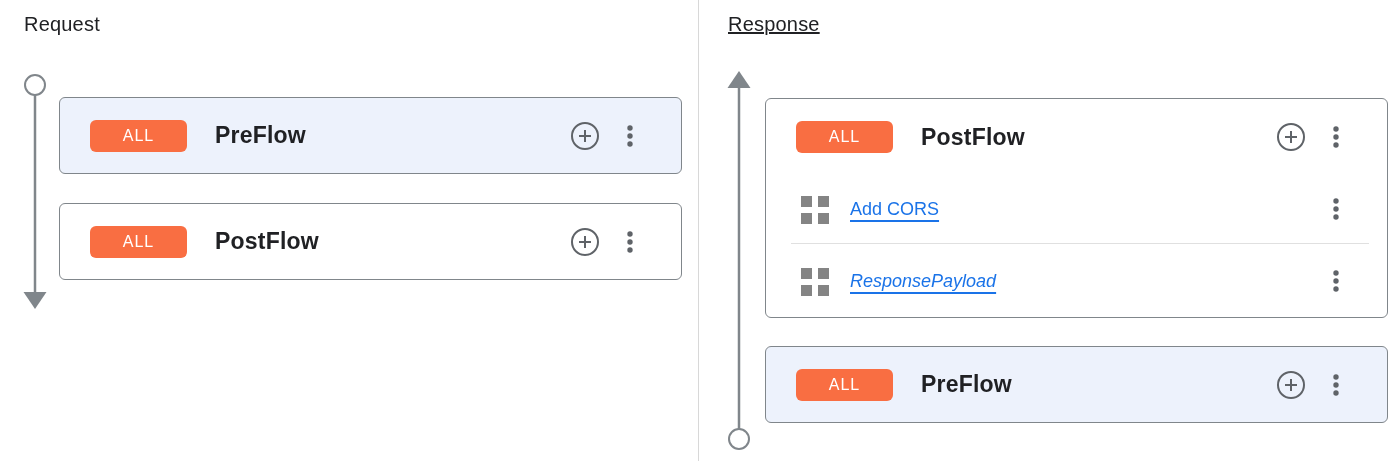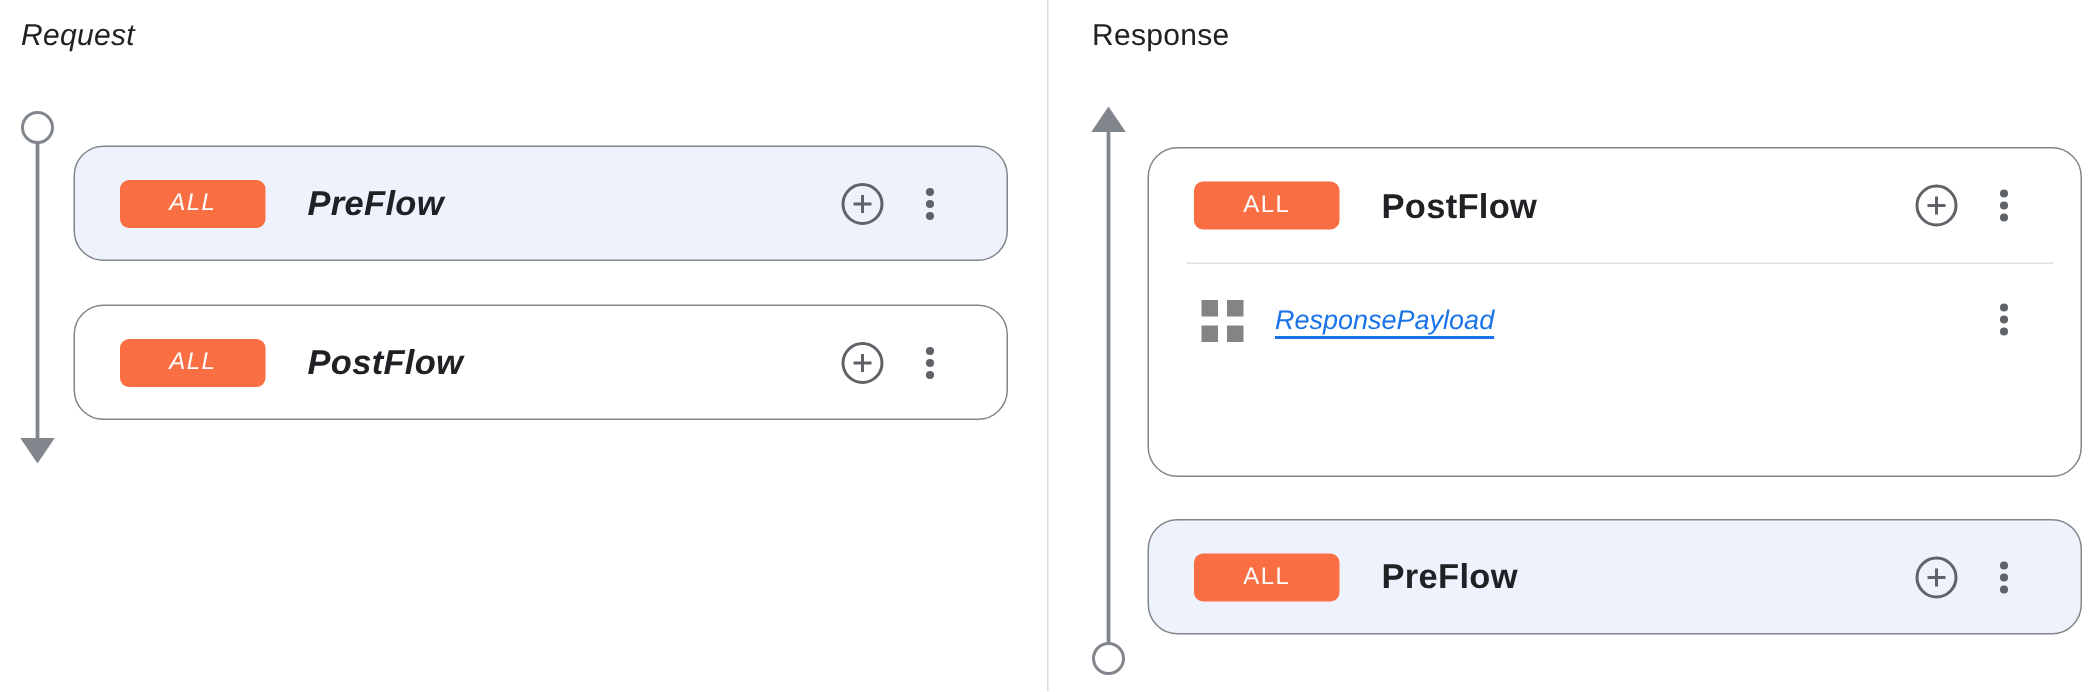--- a/index.html
+++ b/index.html
@@ -9,51 +9,51 @@
     color: var(--heading-text, #202124);
   }
   .canvas {
     position: relative;
     width: 1393px;
     height: 461px;
     background: #ffffff;
     overflow: hidden;
   }
   .panel { position: absolute; top: 0; height: 461px; }
-  #request-panel  { left: 4px;   width: 698px; font-style: italic; }
+  #request-panel  { left: 14px;   width: 698px; }
   #response-panel { left: 699px; width: 694px; }
   .panel-divider {
     position: absolute; top: 0; left: 698px;
     width: 1px; height: 461px;
     background: var(--panel-divider, #d8d8d8);
   }
   .panel-title {
     position: absolute; top: 13px;
     font-size: 20px; font-weight: 400;
     color: var(--heading-text, #202124);
     letter-spacing: 0.2px;
   }
   #request-panel  .panel-title { left: 10px; }
-  #response-panel .panel-title { left: 29px; }
+  #response-panel .panel-title { left: 29px; text-decoration: underline; }
 
   
   .timeline { position: absolute; }
   #request-timeline  { left: 4px;  top: 73px; }
   #response-timeline { left: 23px; top: 66px; }
   .timeline .tl-node  { fill: #ffffff; stroke: var(--timeline, #80868b); stroke-width: 2; }
   .timeline line      { stroke: var(--timeline, #80868b); stroke-width: 2.5; }
   .timeline .tl-arrow { fill: var(--timeline, #80868b); }
 
   
   .flow-card {
     position: absolute;
     width: 623px;
     background: var(--card-bg, #ffffff);
     border: 1px solid var(--card-border, #80868b);
-    border-radius: 20px;
+    border-radius: 6px;
   }
   .flow-card.selected { background: var(--selected-card-bg, #edf2fc); }
   #request-panel .flow-card { left: 45px; }
   #response-panel .flow-card { left: 66px; }
   #req-card-0 { top: 97px;  height: 77px; }
   #req-card-1 { top: 203px; height: 77px; }
   #res-card-0 { top: 98px;  height: 220px; }
   #res-card-1 { top: 346px; height: 77px; }
 
   .flow-header {
@@ -198,20 +198,39 @@
         </button>
         <button class="icon-btn" title="Flow menu">
           <svg class="kebab" width="28" height="28" viewBox="0 0 28 28">
             <circle cx="14" cy="6" r="2.7"></circle>
             <circle cx="14" cy="14" r="2.7"></circle>
             <circle cx="14" cy="22" r="2.7"></circle>
           </svg>
         </button>
       </div>
 
+      <div class="policy-row">
+        <span class="drag-handle">
+          <svg class="grid-icon" width="30" height="30" viewBox="0 0 30 30">
+            <rect x="1" y="2" width="11" height="11"></rect>
+            <rect x="18" y="2" width="11" height="11"></rect>
+            <rect x="1" y="19" width="11" height="11"></rect>
+            <rect x="18" y="19" width="11" height="11"></rect>
+          </svg>
+        </span>
+        <a class="policy-link" href="#">Add CORS</a>
+        <span class="flex-spacer"></span>
+        <button class="icon-btn" title="Policy menu">
+          <svg class="kebab" width="28" height="28" viewBox="0 0 28 28">
+            <circle cx="14" cy="6" r="2.7"></circle>
+            <circle cx="14" cy="14" r="2.7"></circle>
+            <circle cx="14" cy="22" r="2.7"></circle>
+          </svg>
+        </button>
+      </div>
 
       <div class="row-divider"></div>
 
       <div class="policy-row tall">
         <span class="drag-handle">
           <svg class="grid-icon" width="30" height="30" viewBox="0 0 30 30">
             <rect x="1" y="2" width="11" height="11"></rect>
             <rect x="18" y="2" width="11" height="11"></rect>
             <rect x="1" y="19" width="11" height="11"></rect>
             <rect x="18" y="19" width="11" height="11"></rect>

